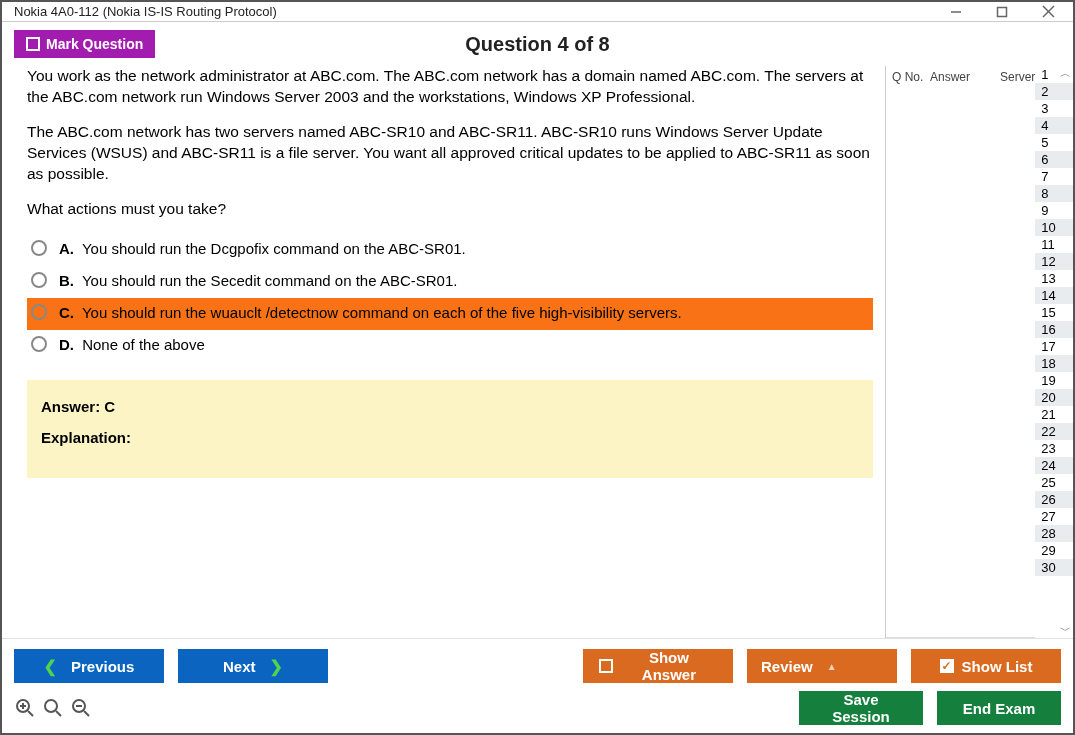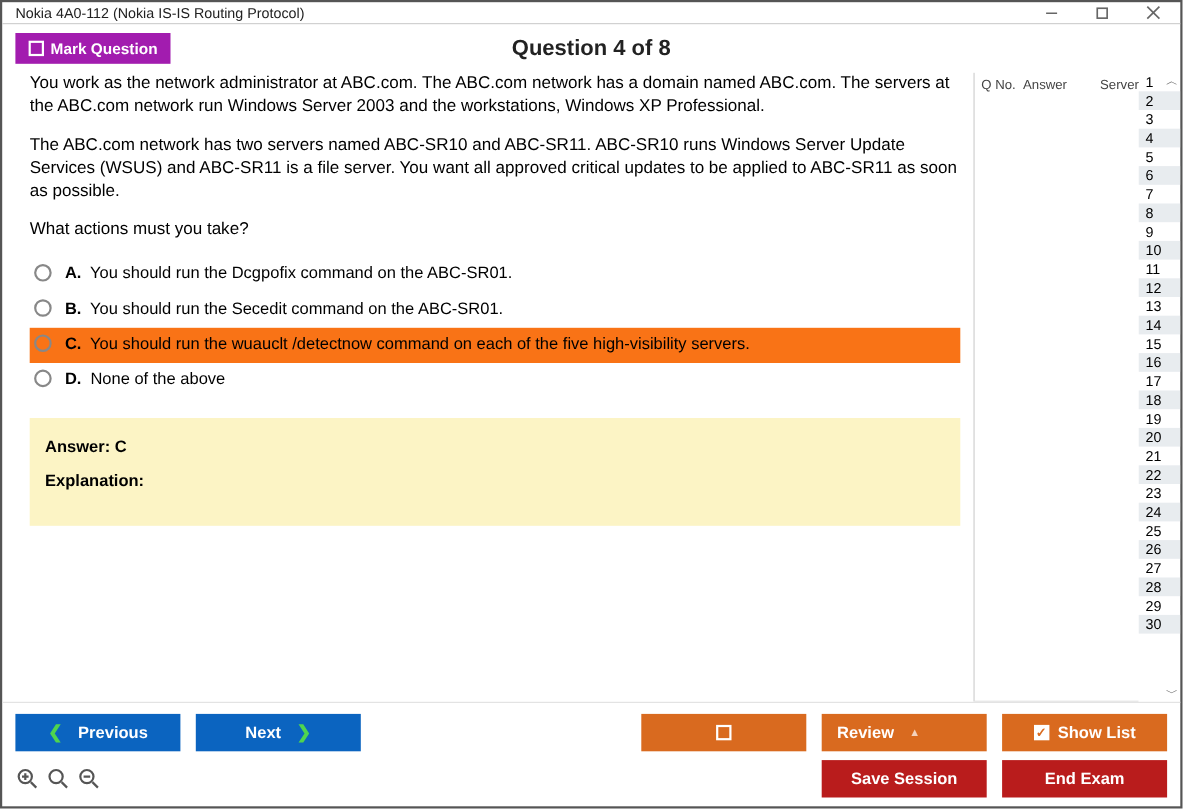--- a/index.html
+++ b/index.html
@@ -30,21 +30,21 @@
 .side-header .col-marked { flex: 1; text-align: center; }
 .side-list { flex: 1; overflow-y: scroll; position: relative; }
 .side-row { display: flex; font-size: 13px; height: 17px; align-items: center; padding-left: 6px; }
 .side-row.alt { background: #e8ecef; }
 .side-row .cell-qno { width: 38px; }
 .footer { padding: 10px 12px 8px; display: flex; flex-direction: column; gap: 8px; border-top: 1px solid #e0e0e0; }
 .footer-row { display: flex; align-items: center; gap: 14px; }
 .btn { border: none; color: #fff; font-weight: bold; font-size: 15px; height: 34px; display: flex; align-items: center; justify-content: center; cursor: pointer; padding: 0 16px; gap: 8px; }
 .btn-blue { background: #0b64c0; width: 150px; }
 .btn-orange { background: #d96a1f; width: 150px; }
-.btn-dark { background: #b91c1c; width: 150px; }
+.btn-dark { background: #15803d; width: 124px; }
 .arrow-left { color: #4fd44f; font-size: 16px; margin-right: 6px; }
 .arrow-right { color: #4fd44f; font-size: 16px; margin-left: 6px; }
 .spacer { flex: 1; }
 .sq-icon { width: 14px; height: 14px; border: 2px solid #fff; display: inline-block; }
 .check-icon { width: 14px; height: 14px; background: #fff; display: inline-flex; align-items: center; justify-content: center; color: #d96a1f; font-size: 12px; font-weight: bold; }
 .review-arrow { font-size: 10px; margin-left: 6px; color: rgba(255,255,255,0.7); }
 .zoom-row { display: flex; gap: 6px; align-items: center; }
 .zoom-icon { width: 22px; height: 22px; display: flex; align-items: center; justify-content: center; cursor: pointer; color: #555; }
 .scroll-arrow-up { position: absolute; top: 0; right: 2px; font-size: 11px; color: #666; }
 .scroll-arrow-down { position: absolute; bottom: 0; right: 2px; font-size: 11px; color: #666; }
@@ -226,20 +226,21 @@
         <span class="arrow-left">❮</span>
         <span>Previous</span>
       </button>
       <button class="btn btn-blue">
         <span>Next</span>
         <span class="arrow-right">❯</span>
       </button>
       <div class="spacer"></div>
       <button class="btn btn-orange">
         <span class="sq-icon"></span>
+        <span>Show Answer</span>
       </button>
       <button class="btn btn-orange" style="justify-content:flex-start;padding-left:14px;">
         <span>Review</span>
         <span class="review-arrow">▲</span>
       </button>
       <button class="btn btn-orange">
         <span class="check-icon">✓</span>
         <span>Show List</span>
       </button>
     </div>

